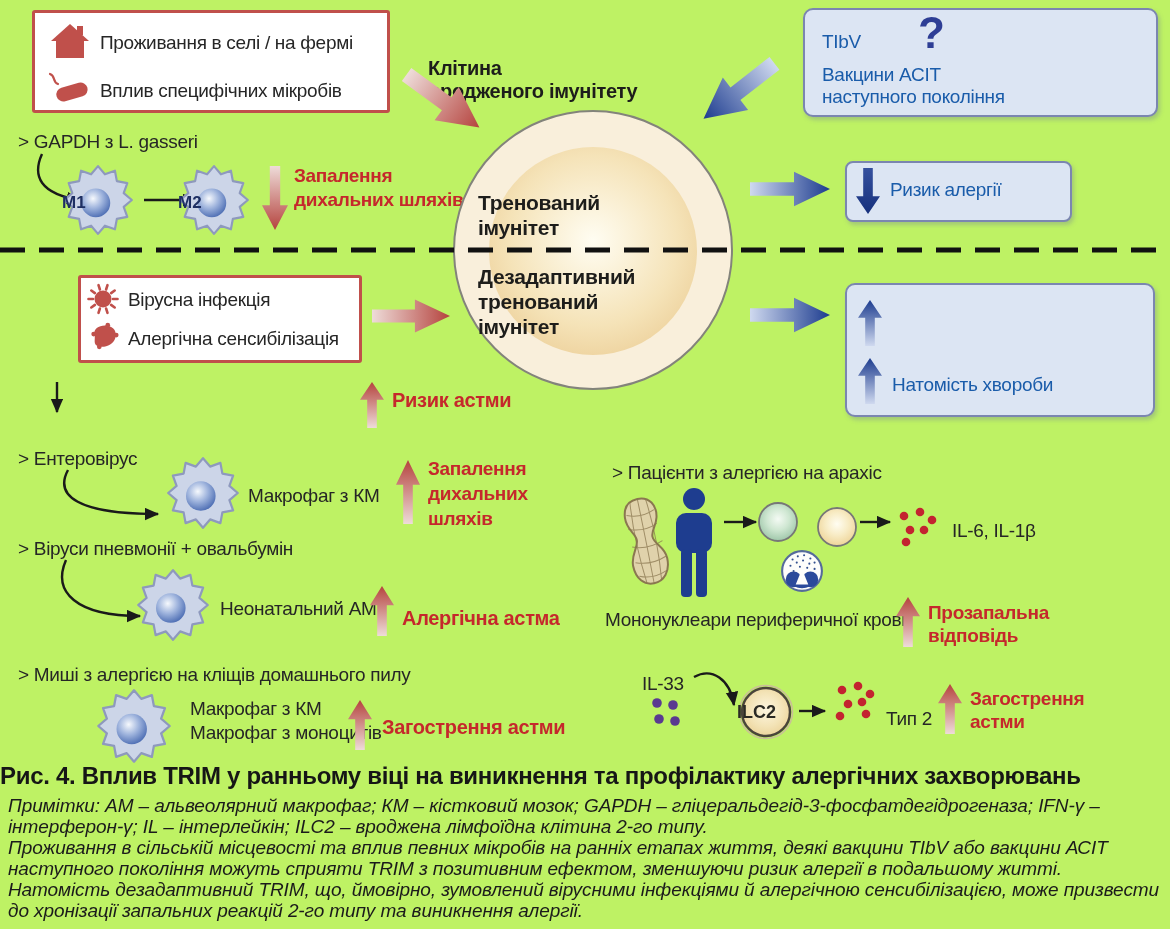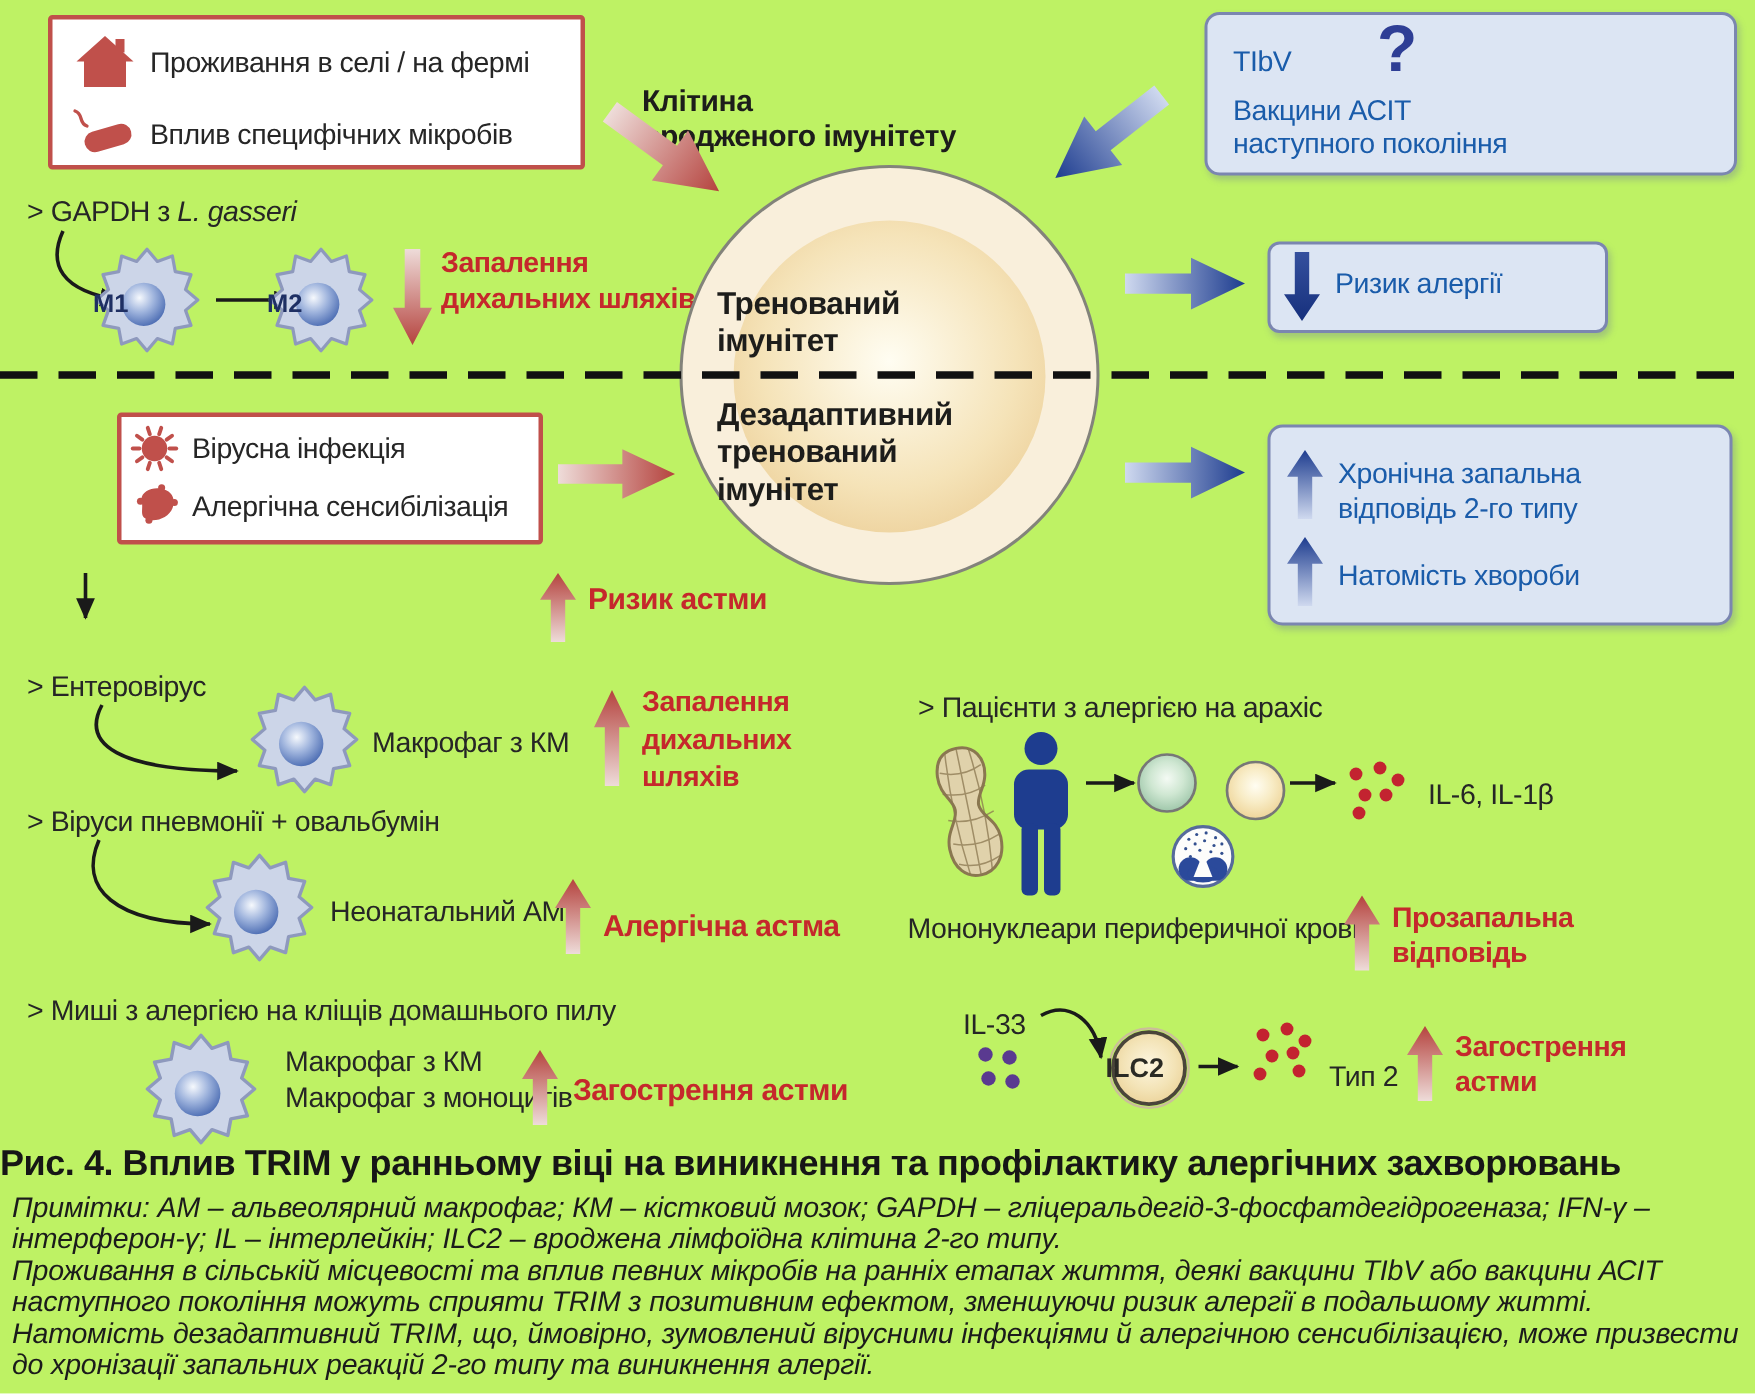--- a/index.html
+++ b/index.html
@@ -5,21 +5,21 @@
   *{margin:0;padding:0;box-sizing:border-box}
   html,body{background:#ffffff}
   body{font-family:"Liberation Sans",sans-serif}
   #canvas{position:relative;width:1170px;height:929px;background:#bef264;overflow:hidden}
   .abs{position:absolute}
   .t{font-size:19px;color:#262626;letter-spacing:-0.3px;line-height:23px;white-space:pre-line}
   .bold{font-weight:bold}
   .red{color:#c5282c;font-weight:bold}
   .blue{color:#1a5caa;font-weight:normal}
   .center{}
-  .italic{font-style:italic}
+  .italic{}
   .box-red{border:3px solid #c0504b;background:#fff;border-radius:3px}
   .box-blue{background:#dce5f3;border:2px solid #7b86b0;border-radius:10px;box-shadow:2px 3px 4px rgba(110,120,155,.35)}
   .notes{font-style:italic;font-size:19px;line-height:21px;color:#1b1b1b;letter-spacing:-0.1px}
   svg{display:block;overflow:visible}
 </style>
 </head>
 <body>
 
 <svg width="0" height="0" style="position:absolute" aria-hidden="true">
   <defs>
@@ -156,22 +156,20 @@
   </svg>
   <div class="abs t blue" style="left:890px;top:178px">Ризик алергії</div>
 
   <svg class="abs" style="left:750px;top:294px" width="80" height="42" viewBox="0 0 100 56" preserveAspectRatio="none">
     <polygon points="0,19 55,19 55,5 100,28 55,51 55,37 0,37" fill="url(#gradBlueH)"></polygon>
   </svg>
   <div class="abs box-blue" style="left:845px;top:283px;width:310px;height:134px"></div>
   <svg class="abs" style="left:858px;top:300px" width="24" height="46" viewBox="0 0 30 62" preserveAspectRatio="none">
     <polygon points="15,0 30,24 21,24 21,62 9,62 9,24 0,24" fill="url(#gradBlueUp)"></polygon>
   </svg>
-  <div class="abs t blue" style="left:892px;top:305px">Хронічна запальна
-відповідь 2-го типу</div>
   <svg class="abs" style="left:858px;top:358px" width="24" height="46" viewBox="0 0 30 62" preserveAspectRatio="none">
     <polygon points="15,0 30,24 21,24 21,62 9,62 9,24 0,24" fill="url(#gradBlueUp)"></polygon>
   </svg>
   <div class="abs t blue" style="left:892px;top:373px">Натомість хвороби</div>
 
   <div class="abs box-red" style="left:78px;top:275px;width:284px;height:88px"></div>
   <svg class="abs" style="left:86px;top:282px" width="34" height="34" viewBox="0 0 34 34">
     <g stroke="#c0504b" stroke-width="2.6" stroke-linecap="round">
       <line x1="27" y1="17" x2="31.5" y2="17"></line>
         <line x1="25.1" y1="22.9" x2="28.7" y2="25.5"></line>

